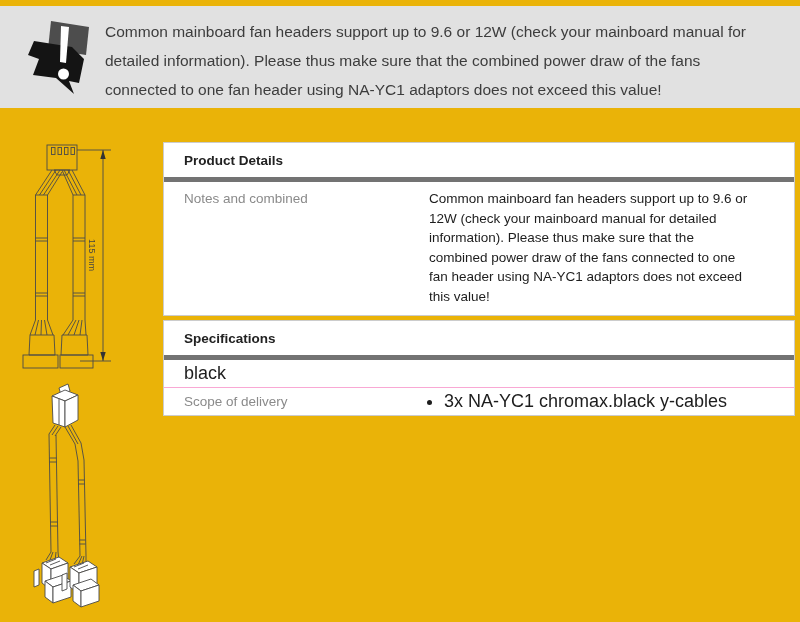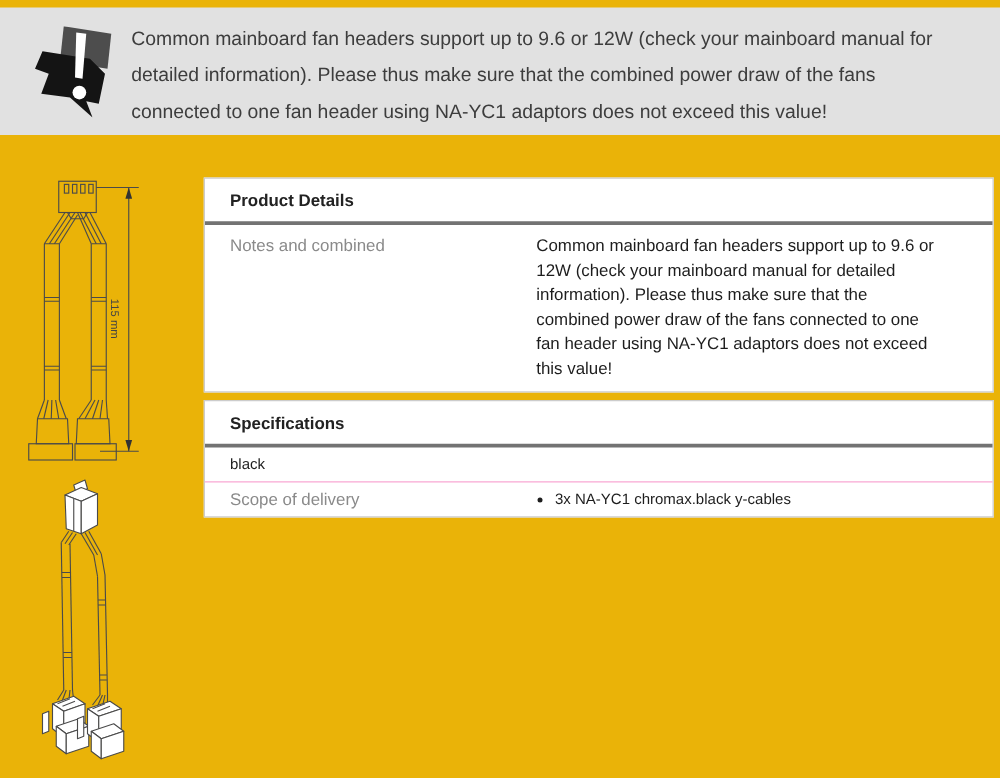--- a/index.html
+++ b/index.html
@@ -59,21 +59,21 @@
     border: 1px solid #cccccc;
   }
   .card-details { top: 142px; }
   .card-specs   { top: 320px; }
   .card-title {
     margin: 0;
     padding: 10px 20px 9px 20px;
     font-size: 13.5px;
     font-weight: bold;
     color: #222222;
-    border-bottom: 3px solid #737373;
+    border-bottom: 5px solid #737373;
   }
   .detail-row { display: flex; padding: 7px 20px 9px 20px; }
   .cell-label {
     width: 245px;
     flex: none;
     color: #8a8a8a;
     font-size: 13.5px;
     line-height: 19.5px;
   }
   .detail-row .cell-value {
@@ -82,21 +82,21 @@
     color: #1d1d1d;
     font-size: 13.5px;
     line-height: 19.5px;
   }
   .spec-row { display: flex; align-items: flex-start; padding: 6px 20px; }
   .spec-row + .spec-row { border-top: 1px solid #f9a8d4; }
   .spec-row .cell-label { line-height: 15px; }
   .spec-row .cell-value {
     flex: 1;
     color: #1d1d1d;
-    font-size: 12px;
+    font-size: 18px;
     line-height: 15px;
   }
   .bullet-list { margin: 0; padding-left: 15px; list-style: disc; }
   .bullet-list li { line-height: 15px; }
   .dotted-term {
     border-bottom: 1px dotted #999999;
     padding-bottom: 1px;
     cursor: help;
   }
 </style>

